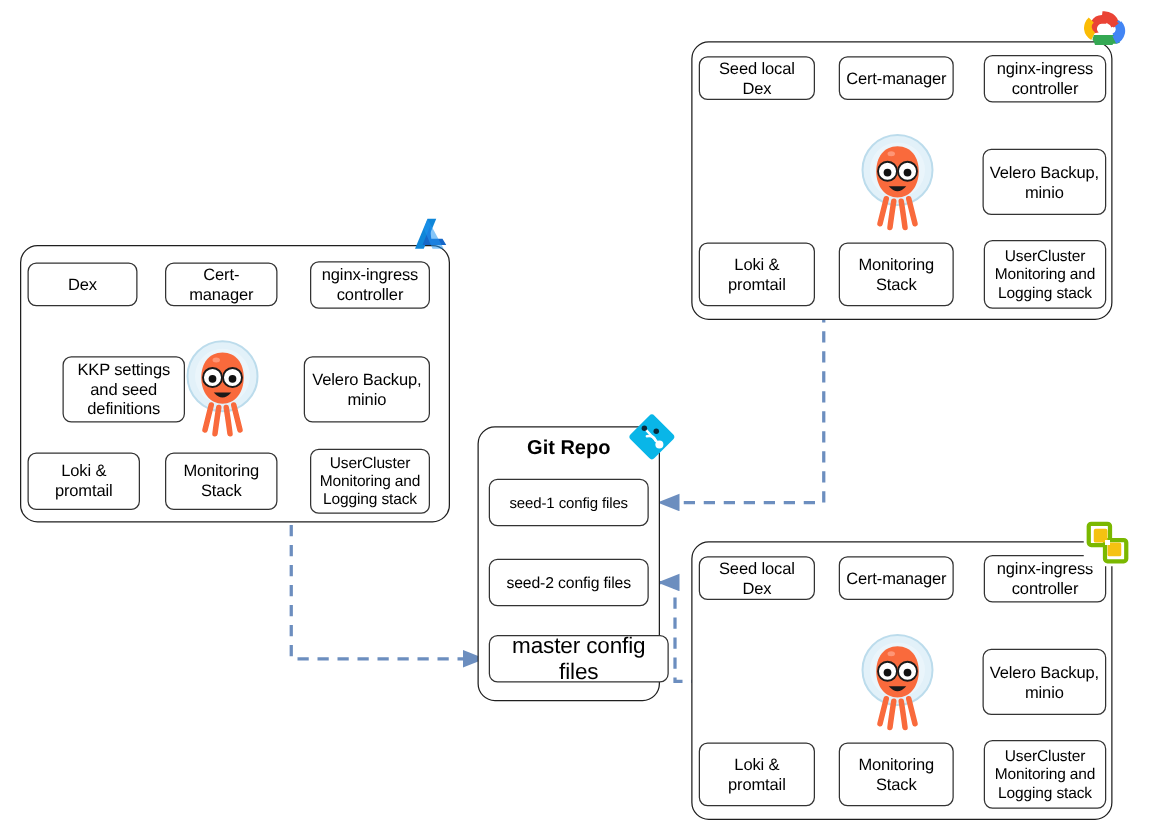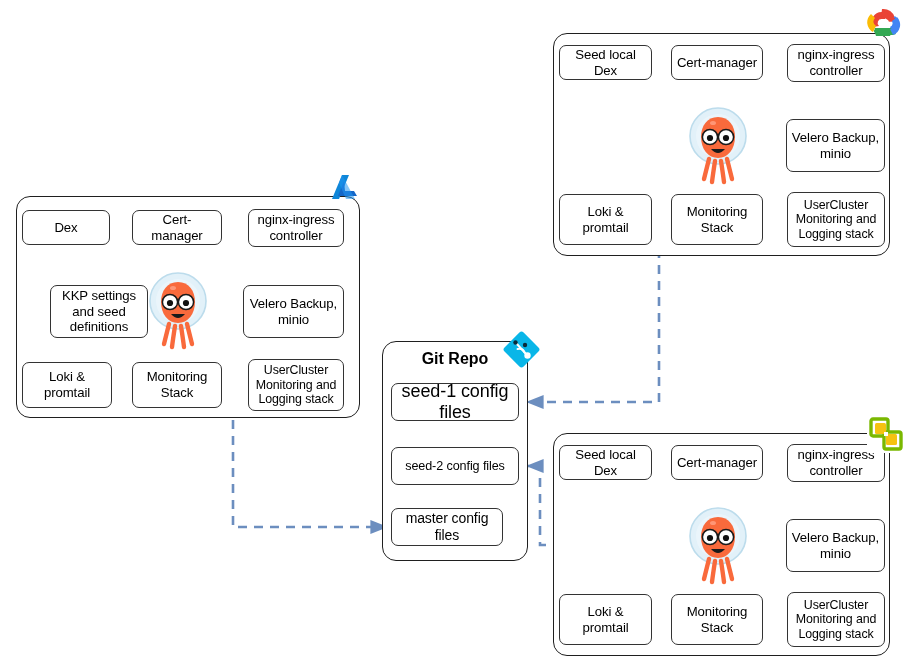--- a/index.html
+++ b/index.html
@@ -198,23 +198,23 @@
       <path d="M17,5 L7,29 L14,29 L24,5 z" fill="#0f86d8"></path>
       <path d="M19,11 L13,26 L32,26 L29,21 L20,21 z" fill="#1567c8"></path>
       <path d="M17,5 L14,13 L21,29 L30,29 z" fill="#2196f3" opacity="0.55"></path>
     </svg>
   </div>
 
   <div class="repo-panel" style="left:382px; top:341px; width:146px; height:220px;">
     <div class="repo-title">Git Repo</div>
   </div>
 
-  <div class="node" style="left:391px; top:383px; width:128px; height:38px; font-size:18px;">seed-1 config files</div>
+  <div class="node" style="left:391px; top:383px; width:128px; height:38px; font-size:12px;">seed-1 config files</div>
   <div class="node" style="left:391px; top:447px; width:128px; height:38px; font-size:12.6px;text-align:right;">seed-2 config files</div>
-  <div class="node" style="left:391px; top:508px; width:112px; height:38px; font-size:14px;">master config files</div>
+  <div class="node" style="left:391px; top:508px; width:144px; height:38px; font-size:18px;">master config files</div>
 
   <div class="logo" style="left:503px; top:331px; width:38px; height:38px;">
     <svg viewBox="0 0 38 38" width="38" height="38">
       <rect x="5" y="5" width="27" height="27" rx="3" fill="#09b6e8" transform="rotate(45 18.5 18.5)"></rect>
       <g stroke="#ffffff" stroke-width="2" fill="none" stroke-linecap="round">
         <path d="M13,12 L24,24"></path>
         <path d="M14.5,18 Q20,17 21.5,21.5"></path>
       </g>
       <circle cx="24.5" cy="24.5" r="3.2" fill="#ffffff"></circle>
       <circle cx="12.5" cy="11.5" r="2.2" fill="#0a2a3a"></circle>

